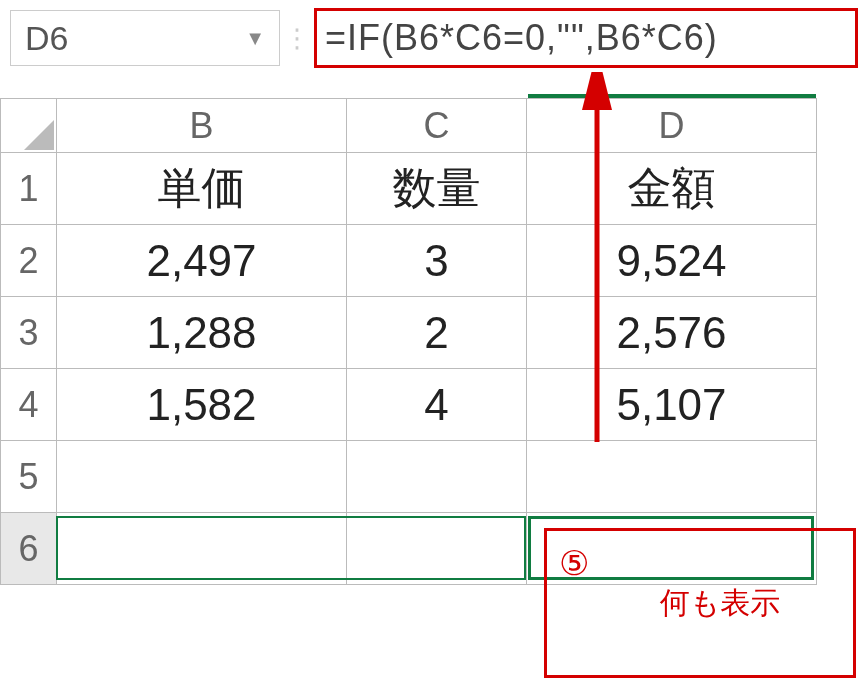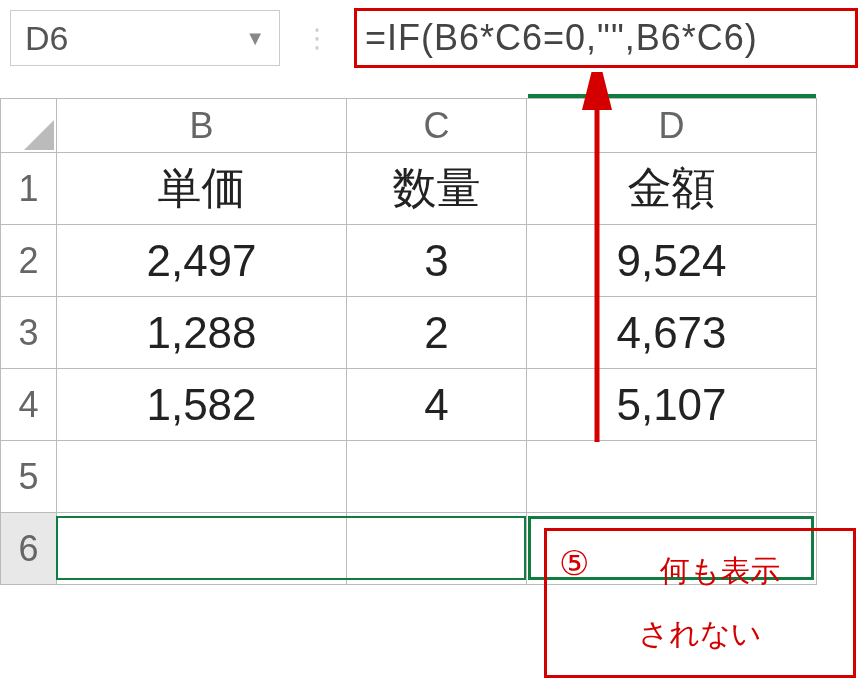--- a/index.html
+++ b/index.html
@@ -8,21 +8,21 @@
       background: #fff;
       width: 868px;
       height: 689px;
       position: relative;
       overflow: hidden;
     }
     .top-bar {
       display: flex;
       align-items: center;
       padding: 8px 10px 14px 10px;
-      gap: 20px;
+      gap: 0;
       position: relative;
     }
     .name-box {
       width: 270px;
       height: 56px;
       border: 1px solid #ccc;
       display: flex;
       align-items: center;
       justify-content: space-between;
       padding: 0 14px;
@@ -175,21 +175,21 @@
   <tr>
     <th class="row-header">2</th>
     <td class="cell col-b num">2,497</td>
     <td class="cell col-c num">3</td>
     <td class="cell col-d num">9,524</td>
   </tr>
   <tr>
     <th class="row-header">3</th>
     <td class="cell col-b num">1,288</td>
     <td class="cell col-c num">2</td>
-    <td class="cell col-d num">4,673</td>
+    <td class="cell col-d num">2,576</td>
   </tr>
   <tr>
     <th class="row-header">4</th>
     <td class="cell col-b num">1,582</td>
     <td class="cell col-c num">4</td>
     <td class="cell col-d num">5,107</td>
   </tr>
   <tr class="row-5">
     <th class="row-header">5</th>
     <td class="cell col-b num"></td>
@@ -214,14 +214,13 @@
     <marker id="arrowhead" markerWidth="12" markerHeight="12" refX="6" refY="3" orient="auto">
       <polygon points="0 6, 12 3, 0 0" fill="#d40000"></polygon>
     </marker>
   </defs>
   <line x1="30" y1="370" x2="30" y2="8" stroke="#d40000" stroke-width="5" marker-end="url(#arrowhead)"></line>
 </svg>
 
 <div class="annot-box annot-5">
   <span class="circle-num">⑤</span>
   <span style="margin-left:40px;">何も表示</span>
-  <span>されない</span>
 </div>
 
 </body></html>

